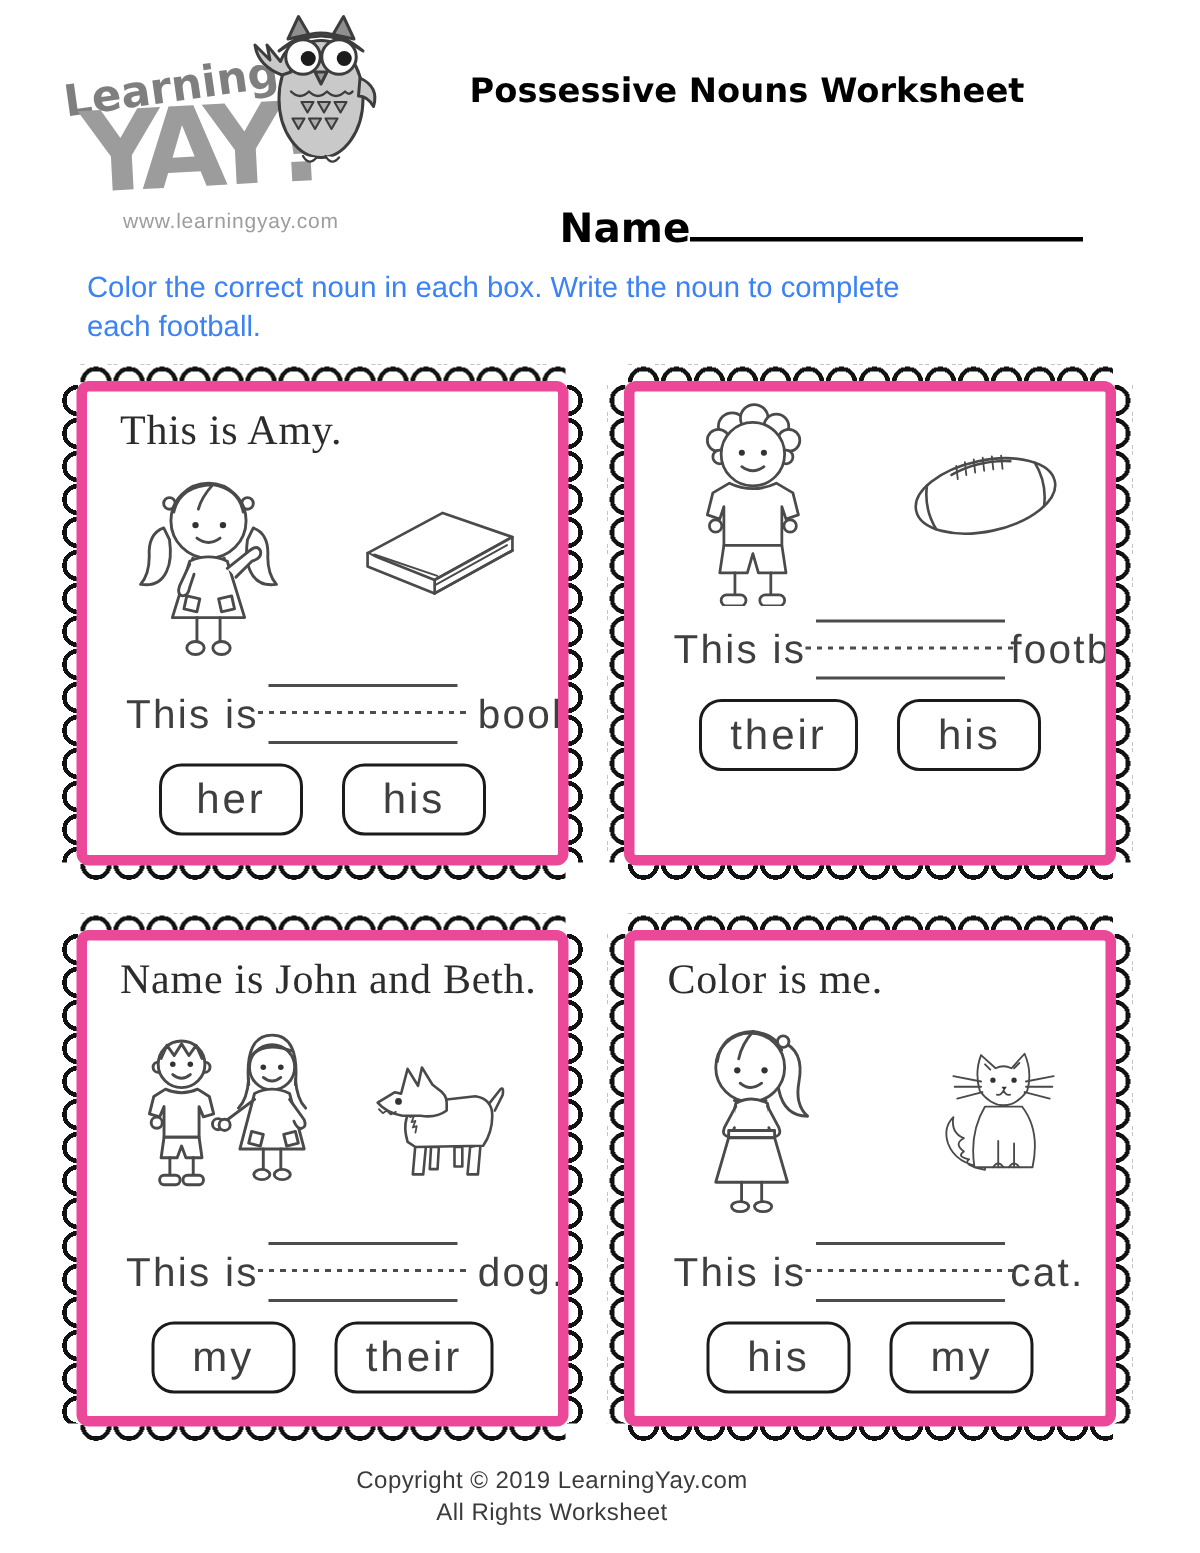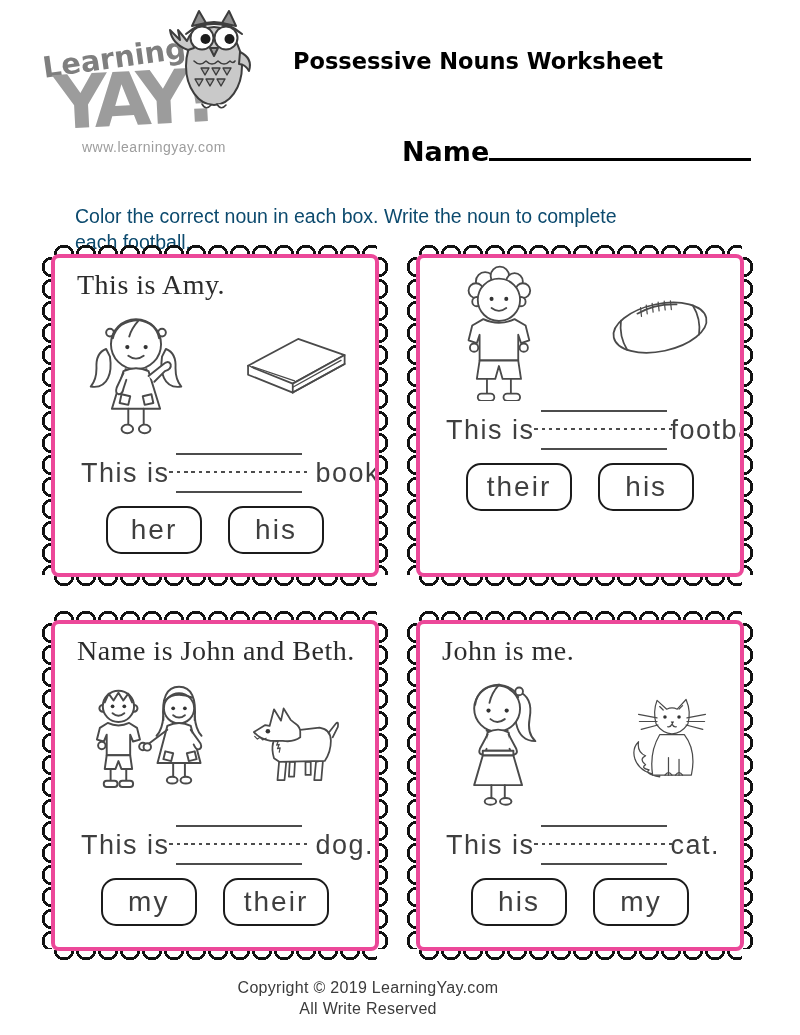--- a/index.html
+++ b/index.html
@@ -8,47 +8,47 @@
 
   
   .logo{position:absolute;left:42px;top:10px;width:235px;height:152px;}
   .logo-w1{position:absolute;left:0;top:30px;font-family:"DejaVu Sans",sans-serif;
            font-weight:bold;font-size:29px;color:#7f7f7f;transform:rotate(-8deg);}
   .logo-w2{position:absolute;left:12px;top:46px;font-family:"DejaVu Sans",sans-serif;
            font-weight:bold;font-size:74px;color:#9c9c9c;letter-spacing:-7px;transform:rotate(-3deg);}
   .logo-url{position:absolute;left:40px;top:129px;font-size:14px;color:#9d9d9d;letter-spacing:.5px;}
   .owl{position:absolute;left:126px;top:-2px;}
 
-  .title{position:absolute;left:286px;top:48px;width:384px;text-align:center;
+  .title{position:absolute;left:306px;top:48px;width:384px;text-align:center;
          font-family:"DejaVu Sans",sans-serif;font-weight:bold;font-size:22.5px;color:#000;}
-  .name-row{position:absolute;left:402px;top:132px;font-family:"DejaVu Sans",sans-serif;
+  .name-row{position:absolute;left:373px;top:132px;font-family:"DejaVu Sans",sans-serif;
             font-weight:bold;font-size:27px;color:#000;white-space:nowrap;}
   .name-line{display:inline-block;width:262px;height:26px;border-bottom:3px solid #000;
              vertical-align:baseline;}
 
-  .instructions{position:absolute;left:75px;top:179px;width:680px;font-size:19.5px;
-                line-height:26px;color:#0c4a6e;margin-top:24px;}
+  .instructions{position:absolute;left:58px;top:179px;width:680px;font-size:19.5px;
+                line-height:26px;color:#3b82f6;}
 
   
   .grid{position:absolute;left:40px;top:243px;display:grid;
         grid-template-columns:350px 350px;column-gap:15px;row-gap:21px;}
   .card{position:relative;width:350px;height:345px;}
   .card.tall{height:353px;}
 
   .sc{position:absolute;pointer-events:none;}
   .sc-t{top:0;left:13px;right:13px;height:12px;
     background:radial-gradient(circle at 11px 12px,#fff 0 7.5px,#121212 7.5px 10.5px,transparent 10.5px) left top/22px 12px repeat-x;}
   .sc-b{bottom:0;left:13px;right:13px;height:12px;
     background:radial-gradient(circle at 11px 0,#fff 0 7.5px,#121212 7.5px 10.5px,transparent 10.5px) left top/22px 12px repeat-x;}
   .sc-l{left:0;top:13px;bottom:13px;width:12px;
     background:radial-gradient(circle at 12px 11px,#fff 0 7.5px,#121212 7.5px 10.5px,transparent 10.5px) left top/12px 22px repeat-y;}
   .sc-r{right:0;top:13px;bottom:13px;width:12px;
     background:radial-gradient(circle at 0 11px,#fff 0 7.5px,#121212 7.5px 10.5px,transparent 10.5px) left top/12px 22px repeat-y;}
 
-  .card-inner{position:absolute;inset:11px;background:#fff;border:4px solid #ec4899;
+  .card-inner{position:absolute;inset:11px;background:#fff;border:7px solid #ec4899;
               border-radius:8px;display:flex;flex-direction:column;overflow:hidden;}
   .box-heading{margin:11px 0 0 22px;font-family:"Liberation Serif",serif;font-weight:400;
                font-size:28px;color:#2c2c2c;letter-spacing:.5px;}
   .pics{height:140px;margin:4px 24px 0 28px;display:flex;align-items:center;
         justify-content:space-between;}
   .tall .pics{height:146px;}
   .obj-up{margin-bottom:14px;}
   .obj-mid{margin-bottom:2px;}
 
   .sentence{margin:8px 17px 0 26px;display:flex;align-items:center;font-size:27px;
@@ -294,21 +294,21 @@
         </div>
       </div>
     </section>
 
     <section class="card tall">
       <div class="sc sc-t"></div>
       <div class="sc sc-b"></div>
       <div class="sc sc-l"></div>
       <div class="sc sc-r"></div>
       <div class="card-inner">
-        <h2 class="box-heading">John is me.</h2>
+        <h2 class="box-heading">Color is me.</h2>
         <div class="pics">
           <svg class="art" width="104" height="132" viewBox="0 0 106 138">
             <path class="inkw" d="M72,14 Q88,20 84,42 Q81,58 90,66 Q74,66 70,48 Q68,34 66,22 Z"></path>
             <circle class="inkw" cx="50" cy="32" r="24"></circle>
             <path class="ink" d="M27,28 Q30,8 52,7 Q44,16 42,26"></path>
             <path class="ink" d="M52,7 Q68,9 72,20"></path>
             <circle class="inkw" cx="73" cy="14" r="4"></circle>
             <circle class="dot" cx="41" cy="34" r="2.2"></circle>
               <circle class="dot" cx="60" cy="34" r="2.2"></circle>
             <path class="ink" d="M43,43 Q50,49 58,43"></path>
@@ -347,16 +347,16 @@
           <button class="opt">his</button>
           <button class="opt">my</button>
         </div>
       </div>
     </section>
 
   </div>
 
   <div class="footer">
     <div>Copyright © 2019 LearningYay.com</div>
-    <div>All Write Reserved</div>
+    <div>All Rights Worksheet</div>
   </div>
 
 </div>
 
 </body></html>

